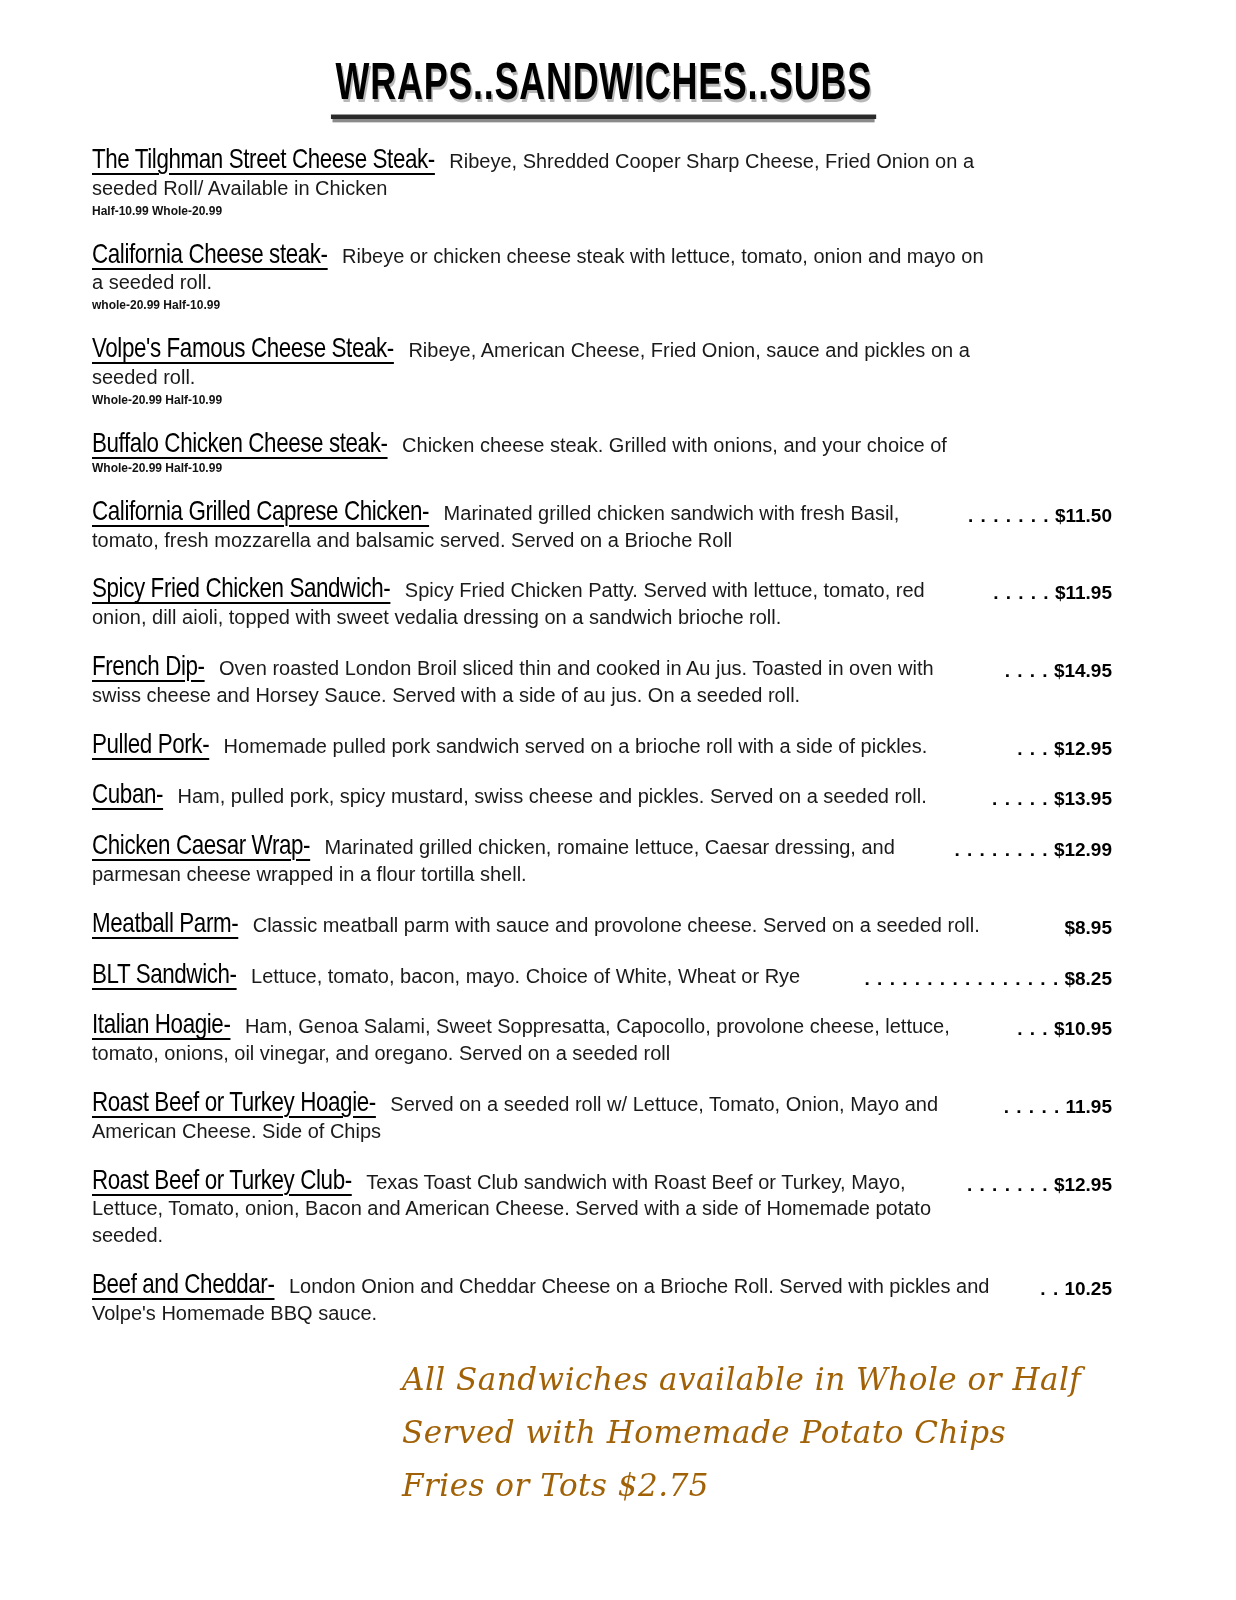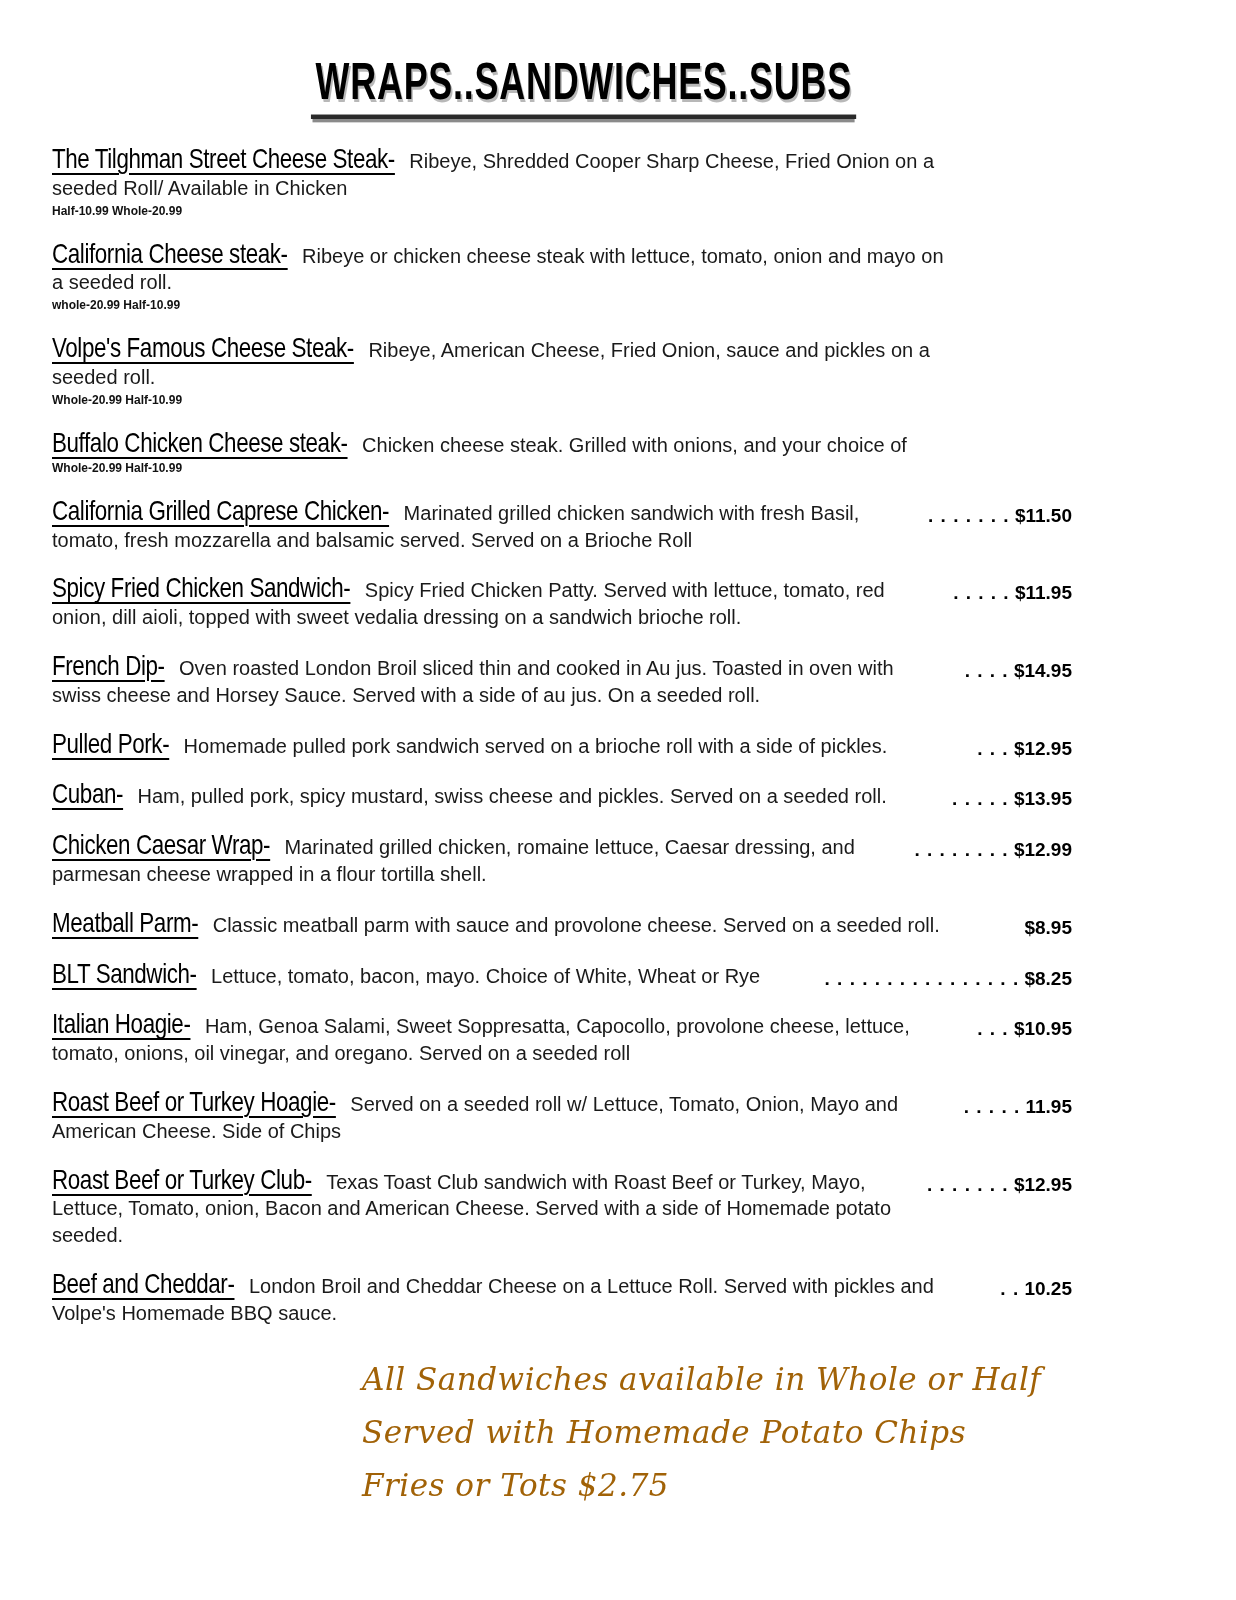--- a/index.html
+++ b/index.html
@@ -1,18 +1,18 @@
 <!DOCTYPE html>
 <html><head>
 <meta charset="utf-8">
 <style>
   * { margin:0; padding:0; box-sizing:border-box; }
   html,body { width:1236px; height:1600px; background:#ffffff; overflow:hidden;
               font-family:"Liberation Sans", sans-serif; color:#111; }
-  .page { width:1236px; height:1600px; padding:58px 120px 0 52px; }
+  .page { width:1236px; height:1600px; padding:58px 120px 0 92px; }
 
   
   .title-wrap { text-align:center; margin-bottom:24px; }
   .title {
     display:inline-block;
     font-size:46px; font-weight:700; letter-spacing:1px; color:#000;
     transform:scale(0.78,1.12); transform-origin:center bottom;
     text-shadow:2px 3px 0 rgba(0,0,0,0.28);
     border-bottom:4px solid #2a2a2a; padding:0 6px 3px 6px;
     box-shadow:0 5px 0 -2px #8a8a8a;
@@ -154,21 +154,21 @@
   <div class="item">
     <span class="price-tag"><span class="dots">. . . . . . .</span> <span class="amount">$12.95</span></span>
     <span class="item-name" style="margin-right: -55px;">Roast Beef or Turkey Club-</span>
     <span class="item-desc"><span>Texas Toast Club sandwich with Roast Beef or Turkey, Mayo,</span><br><span>Lettuce, Tomato, onion, Bacon and American Cheese. Served with a side of Homemade potato</span><br><span>seeded.</span></span>
     
   </div>
 
   <div class="item">
     <span class="price-tag"><span class="dots">. .</span> <span class="amount">10.25</span></span>
     <span class="item-name" style="margin-right: -35.6px;">Beef and Cheddar-</span>
-    <span class="item-desc"><span>London Broil and Cheddar Cheese on a Lettuce Roll. Served with pickles and</span><br><span>Volpe's Homemade BBQ sauce.</span></span>
+    <span class="item-desc"><span>London Onion and Cheddar Cheese on a Brioche Roll. Served with pickles and</span><br><span>Volpe's Homemade BBQ sauce.</span></span>
     
   </div>
 </div>
 
   <div class="footer" id="footer">
   <div class="footer-line">All Sandwiches available in Whole or Half</div>
 
   <div class="footer-line">Served with Homemade Potato Chips</div>
 
   <div class="footer-line">Fries or Tots  $2.75</div>

